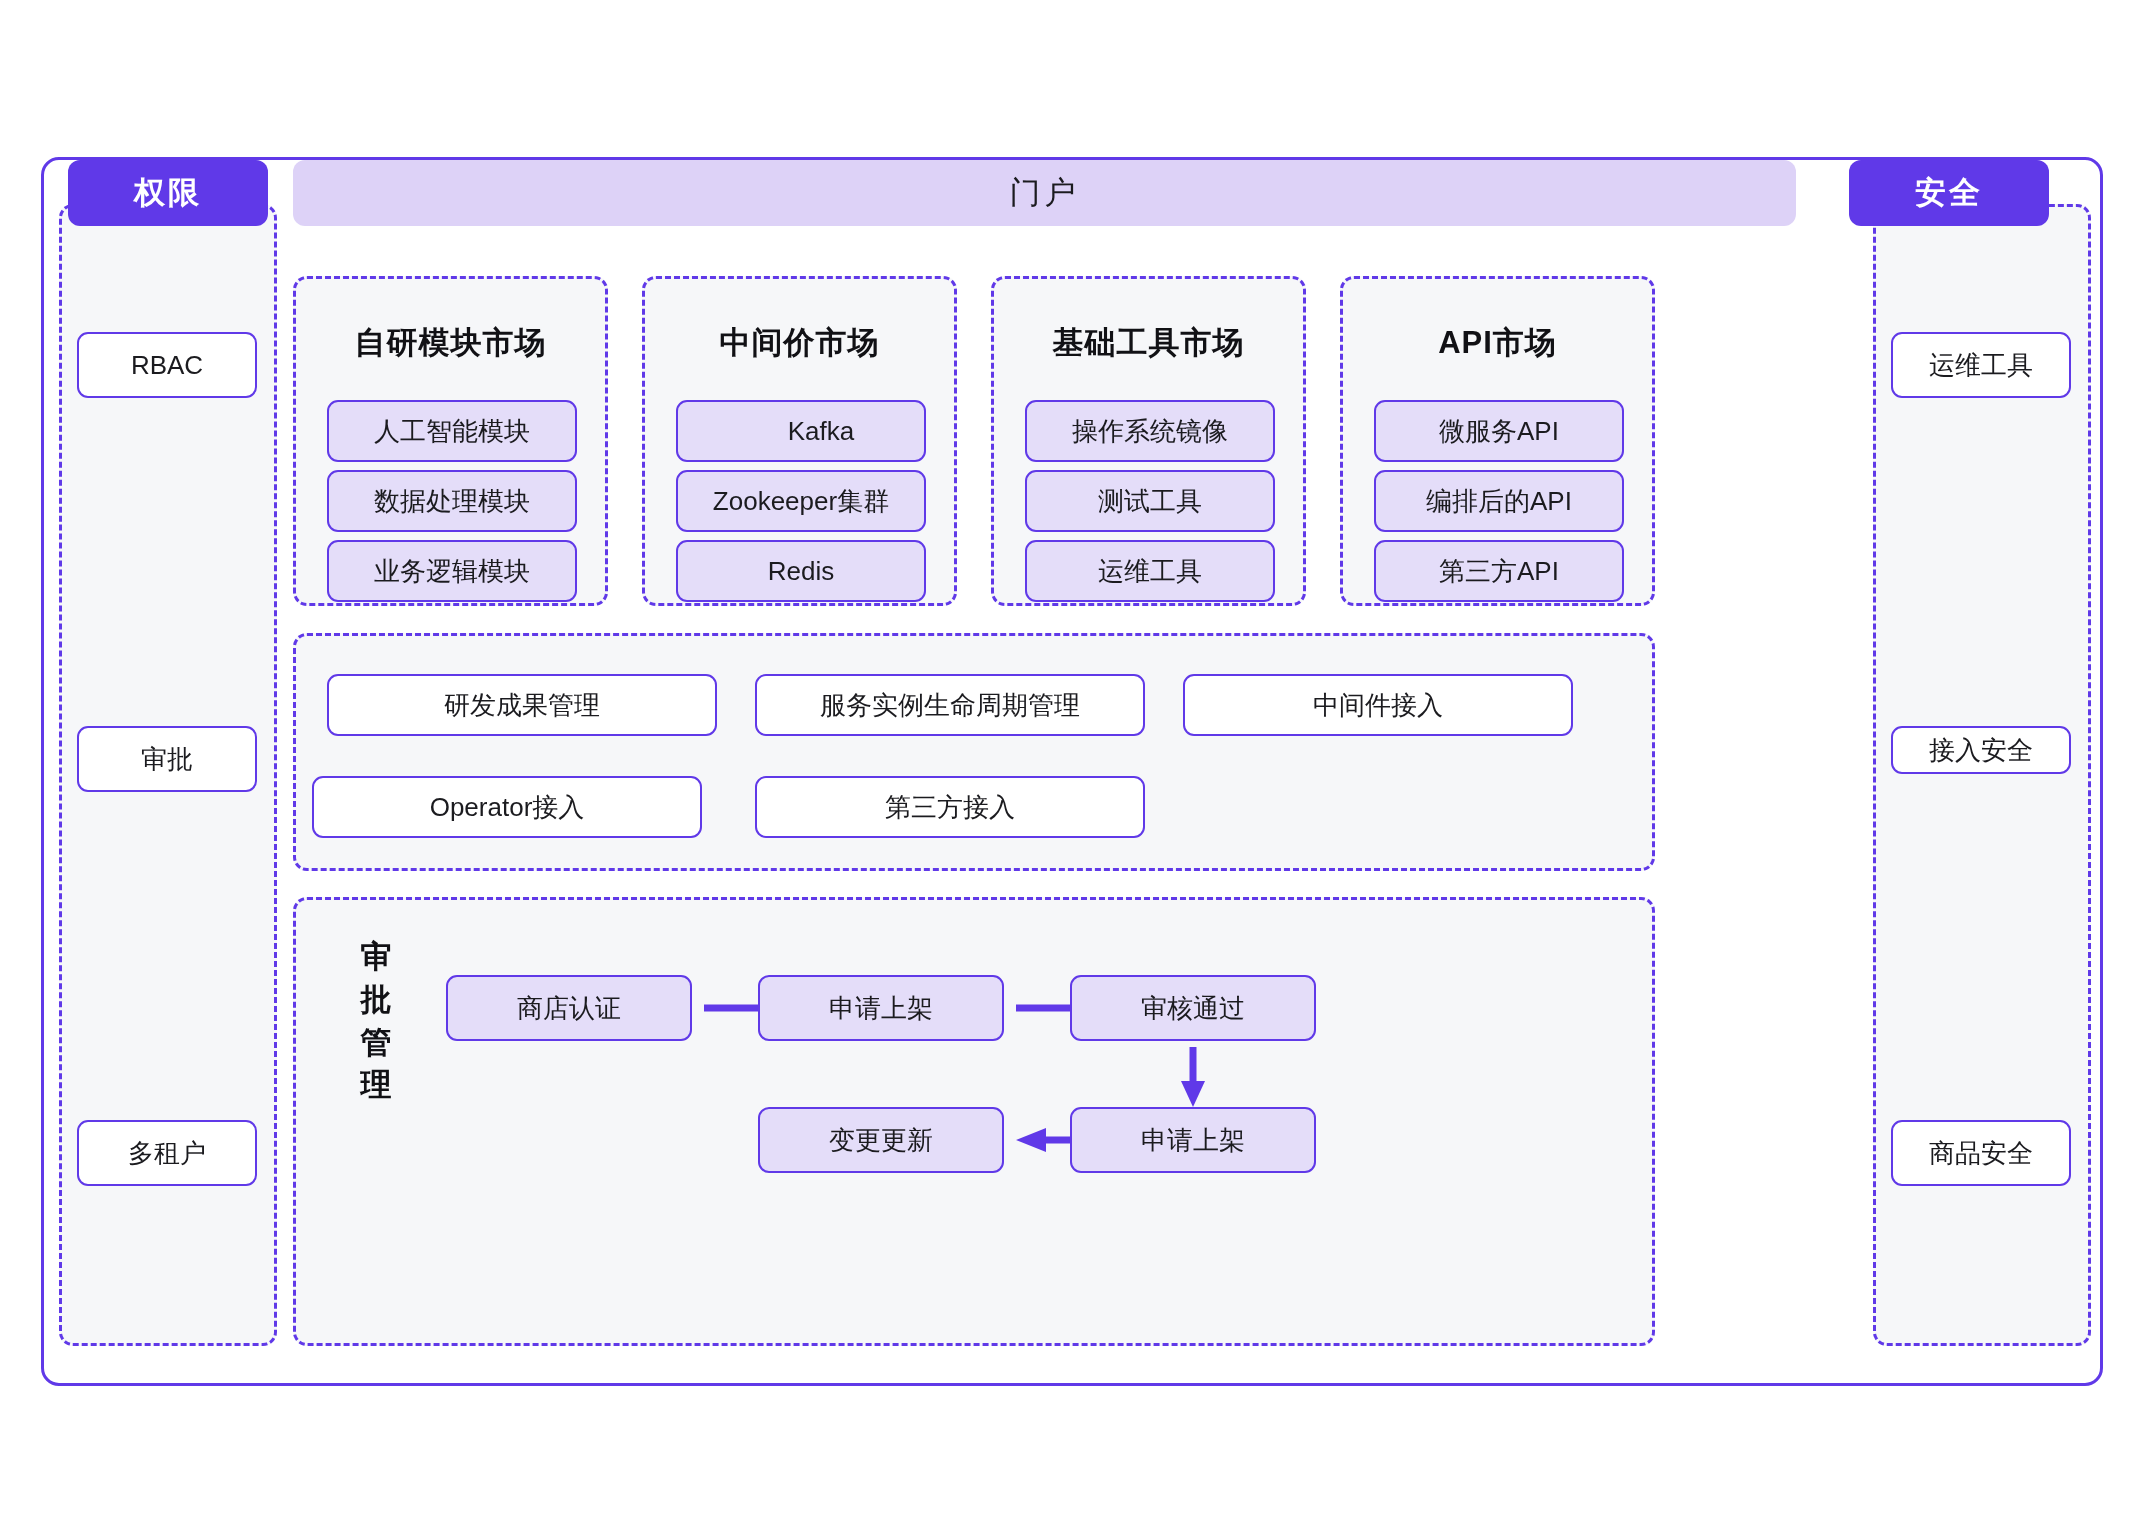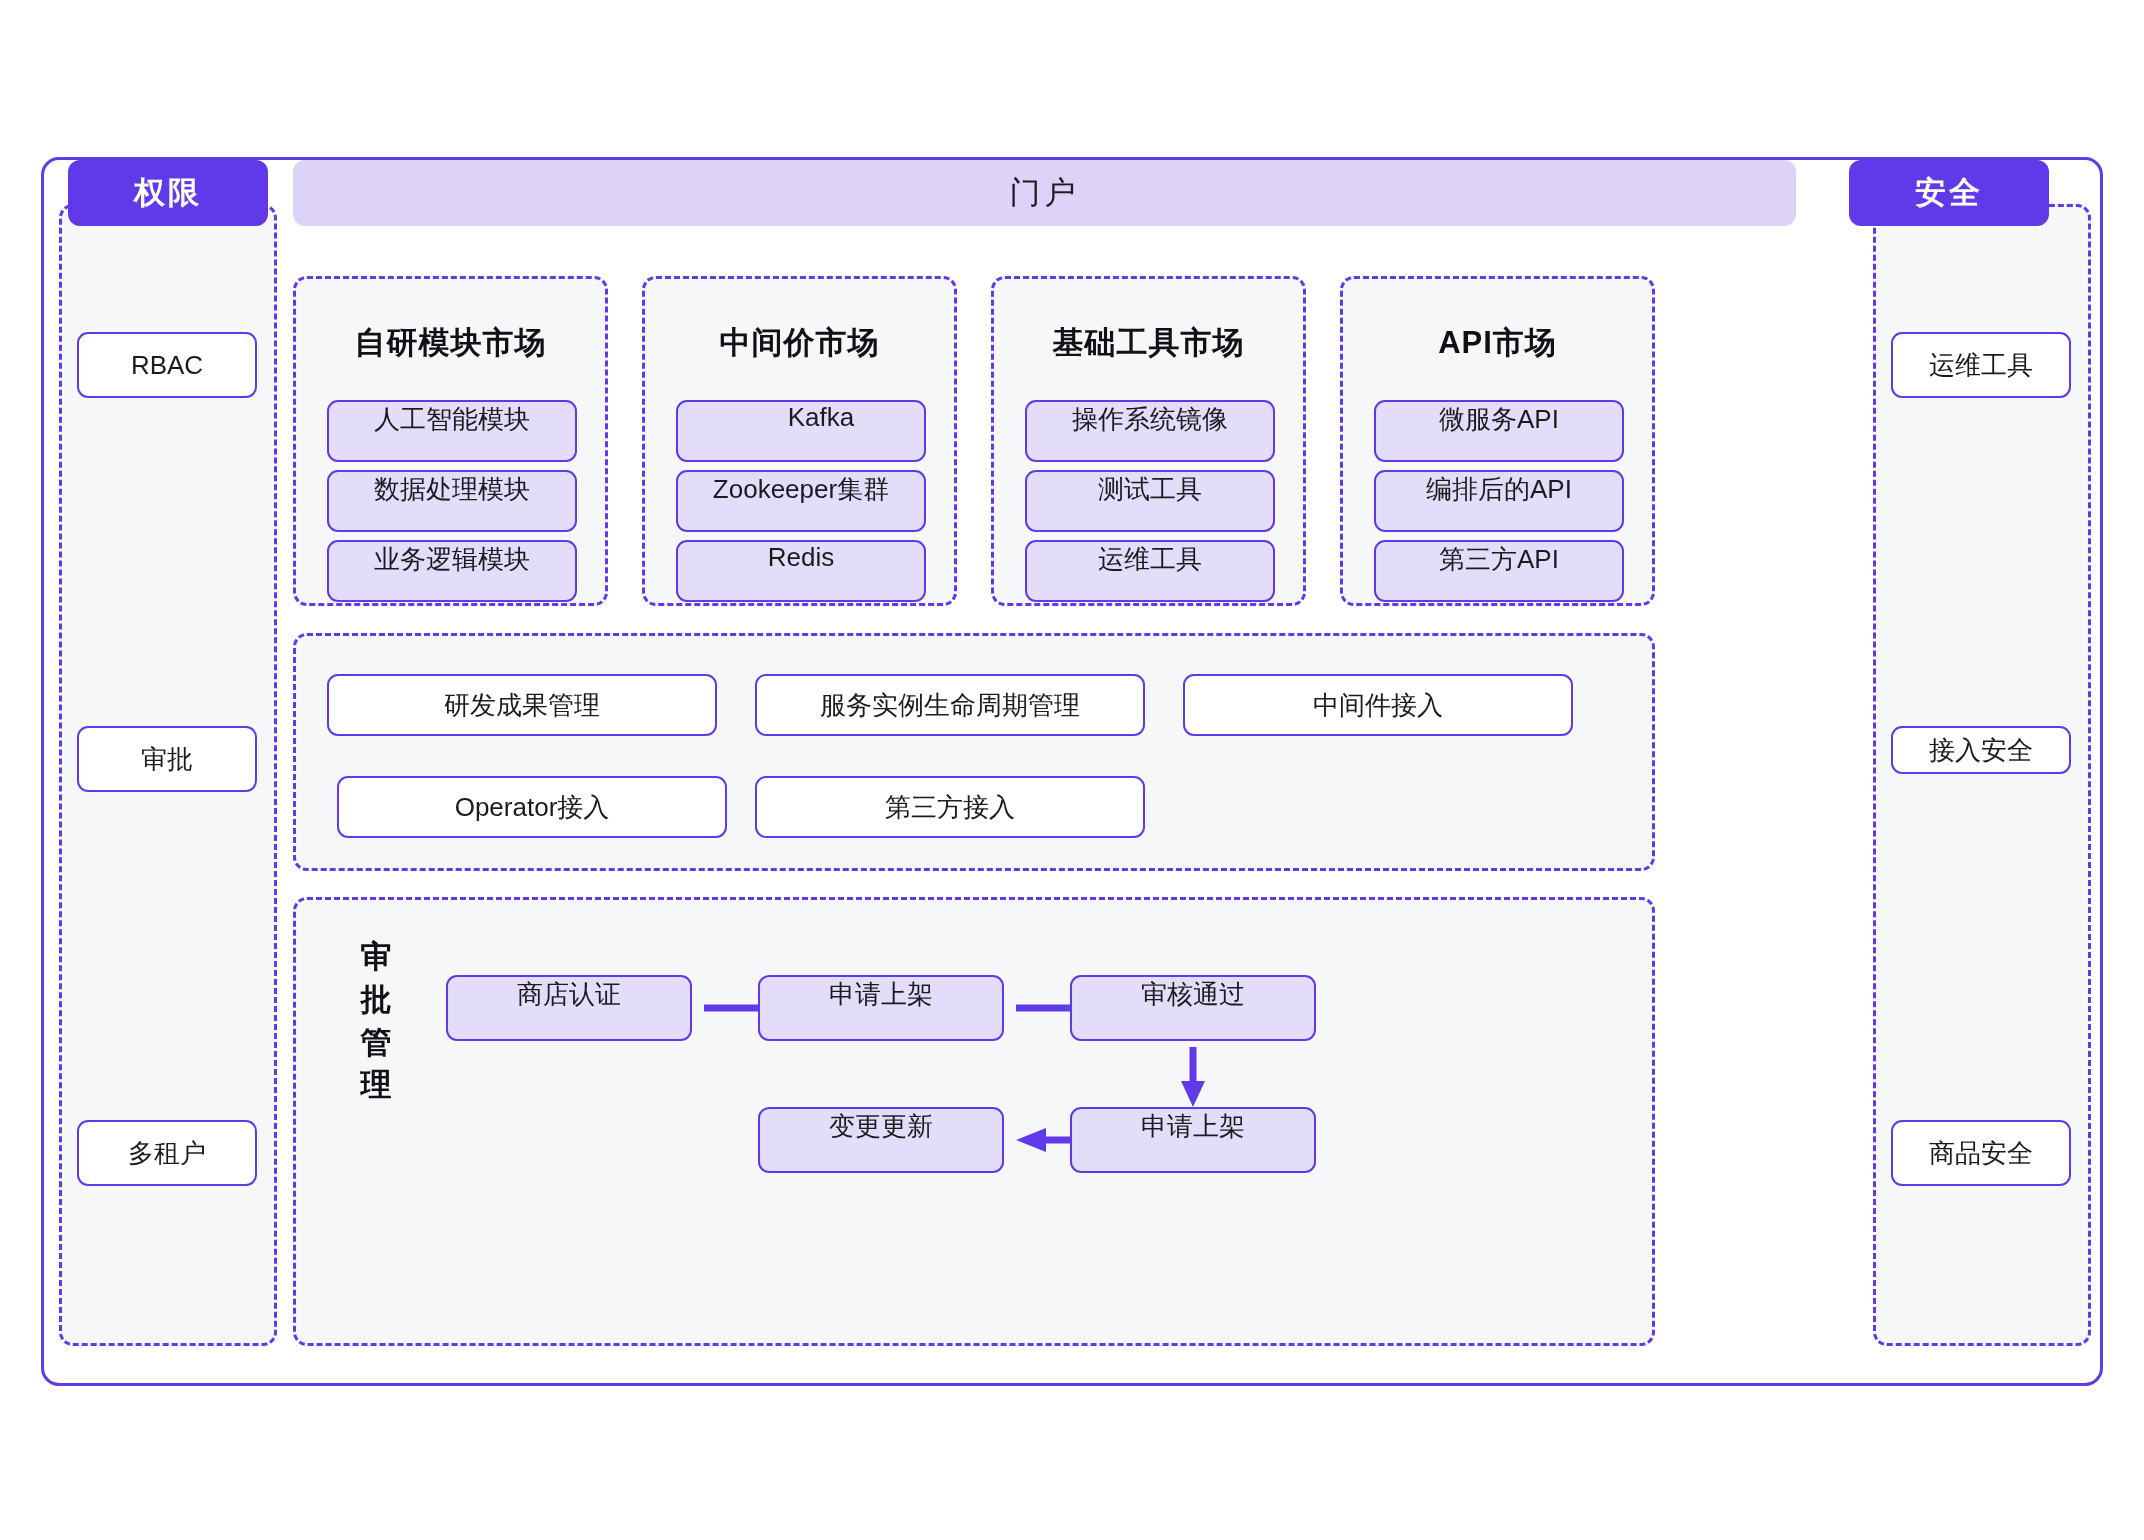--- a/index.html
+++ b/index.html
@@ -70,20 +70,21 @@
   }
 
   
   .chip-lavender {
     position: absolute;
     box-sizing: border-box;
     background: #e4ddf9;
     border: 2.5px solid #6039e8;
     border-radius: 11px;
     display: flex;
+    align-items: center;
     justify-content: center;
     font-size: 26px;
     color: #1b1b1f;
   }
 
   
   #portal-bar {
     position: absolute;
     left: 249px;
     top: 0px;
@@ -232,21 +233,21 @@
     <div class="chip-white" style="left:31px; top:38px; width:390px; height:62px;">
       <span>研发成果管理</span>
     </div>
     <div class="chip-white" style="left:459px; top:38px; width:390px; height:62px;">
       <span>服务实例生命周期管理</span>
     </div>
     <div class="chip-white" style="left:887px; top:38px; width:390px; height:62px;">
       <span>中间件接入</span>
     </div>
 
-    <div class="chip-white" style="left:41px; top:140px; width:390px; height:62px;">
+    <div class="chip-white" style="left:16px; top:140px; width:390px; height:62px;">
       <span>Operator接入</span>
     </div>
     <div class="chip-white" style="left:459px; top:140px; width:390px; height:62px;">
       <span>第三方接入</span>
     </div>
   </div>
 
   <div class="dashed-panel" style="left:249px; top:737px; width:1362px; height:449px;">
 
     <div id="approval-label">

